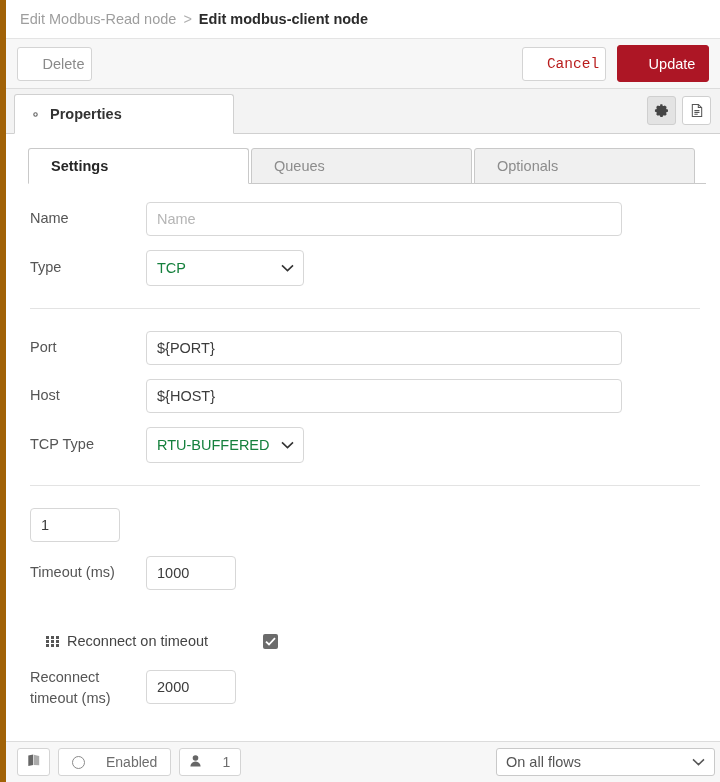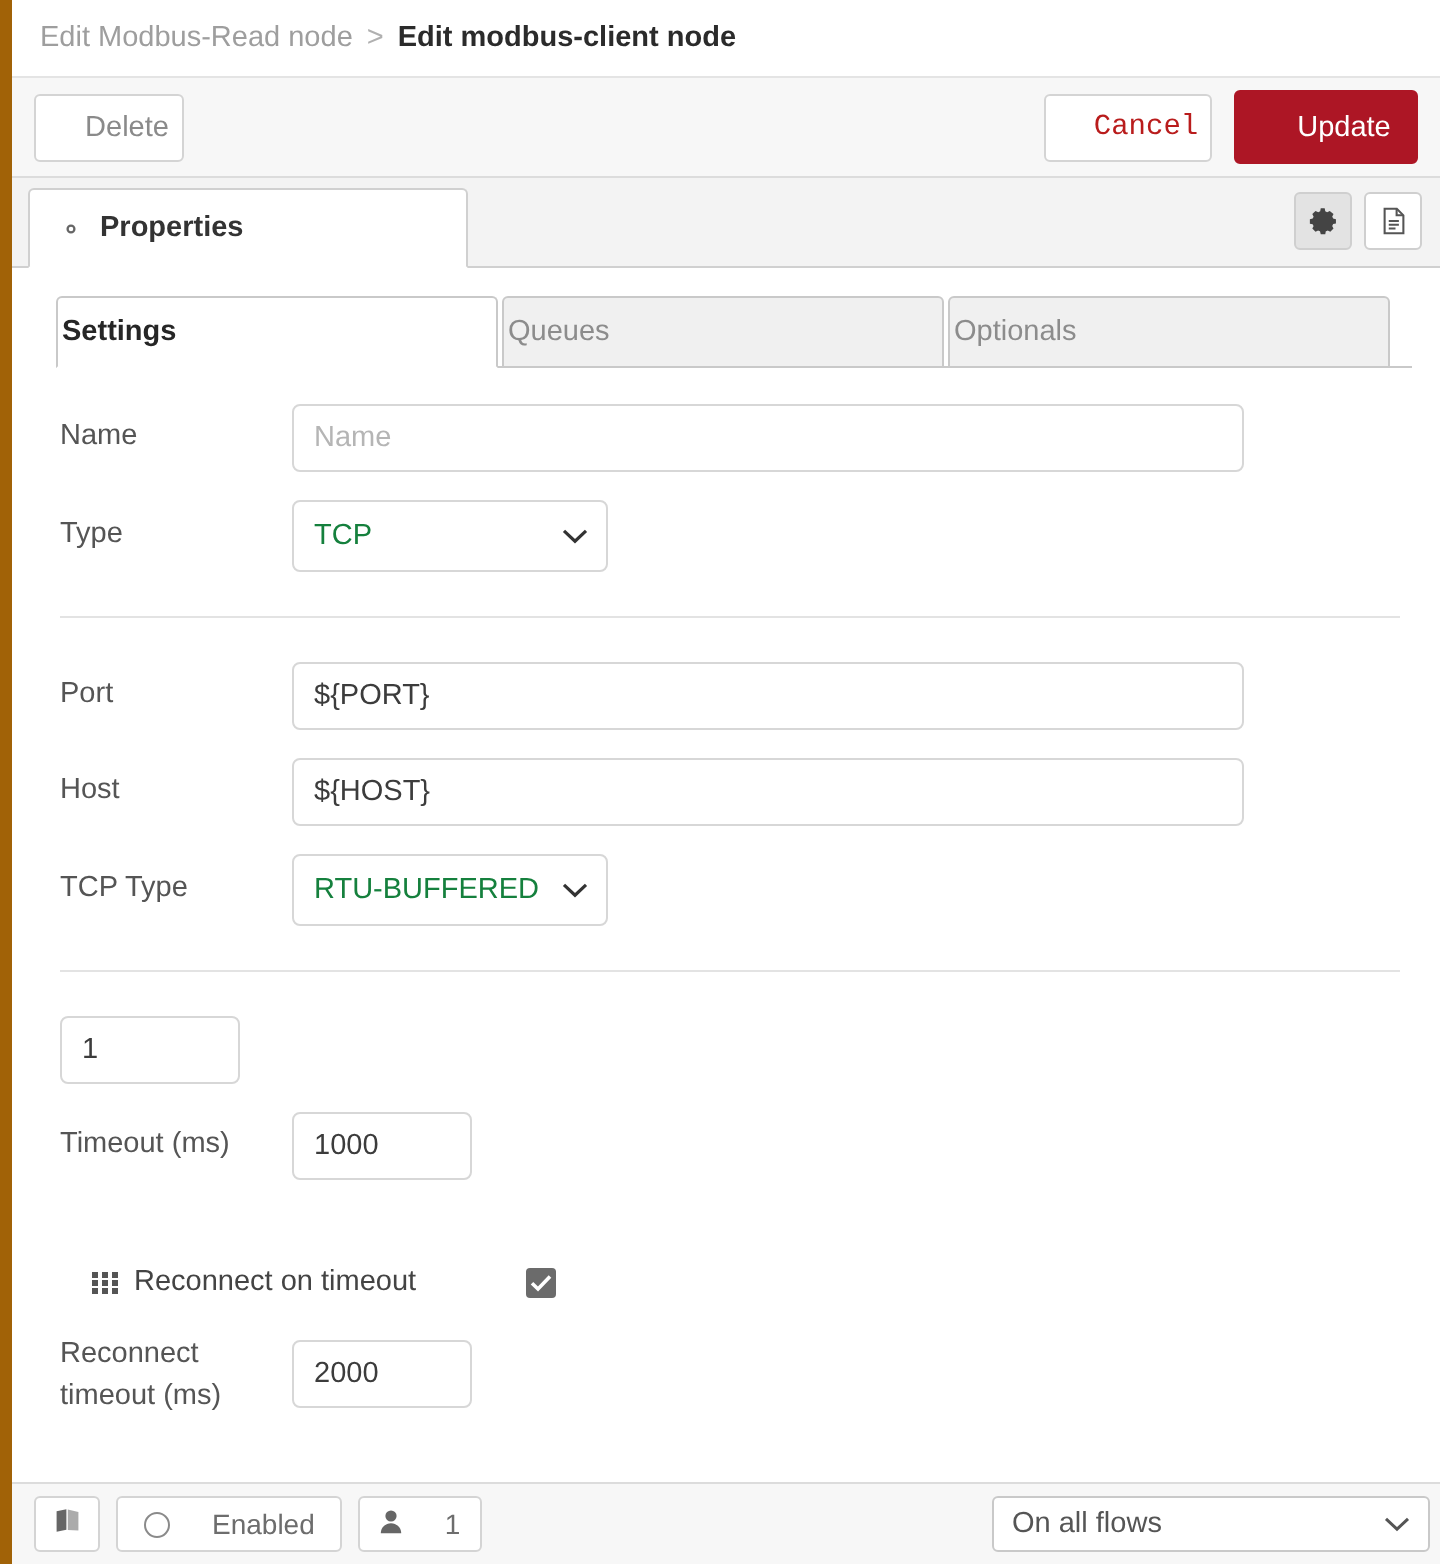--- a/index.html
+++ b/index.html
@@ -104,21 +104,21 @@
     margin: 13px 0 0 22px;
     width: 678px;
     height: 37px;
     display: flex; align-items: flex-end;
     border-bottom: 1px solid #c9c9c9;
   }
   .inner-tab {
     height: 36px;
     width: 221px;
     display: flex; align-items: center;
-    padding-left: 2px;
+    padding-left: 22px;
     font-size: 14.5px;
     border: 1px solid #c9c9c9;
     border-radius: 3px 3px 0 0;
     background: #f0f0f0;
     color: #8c8c8c;
     position: relative; top: 1px;
     cursor: pointer;
   }
   .inner-tab + .inner-tab { margin-left: 2px; }
   .inner-tab.active {

